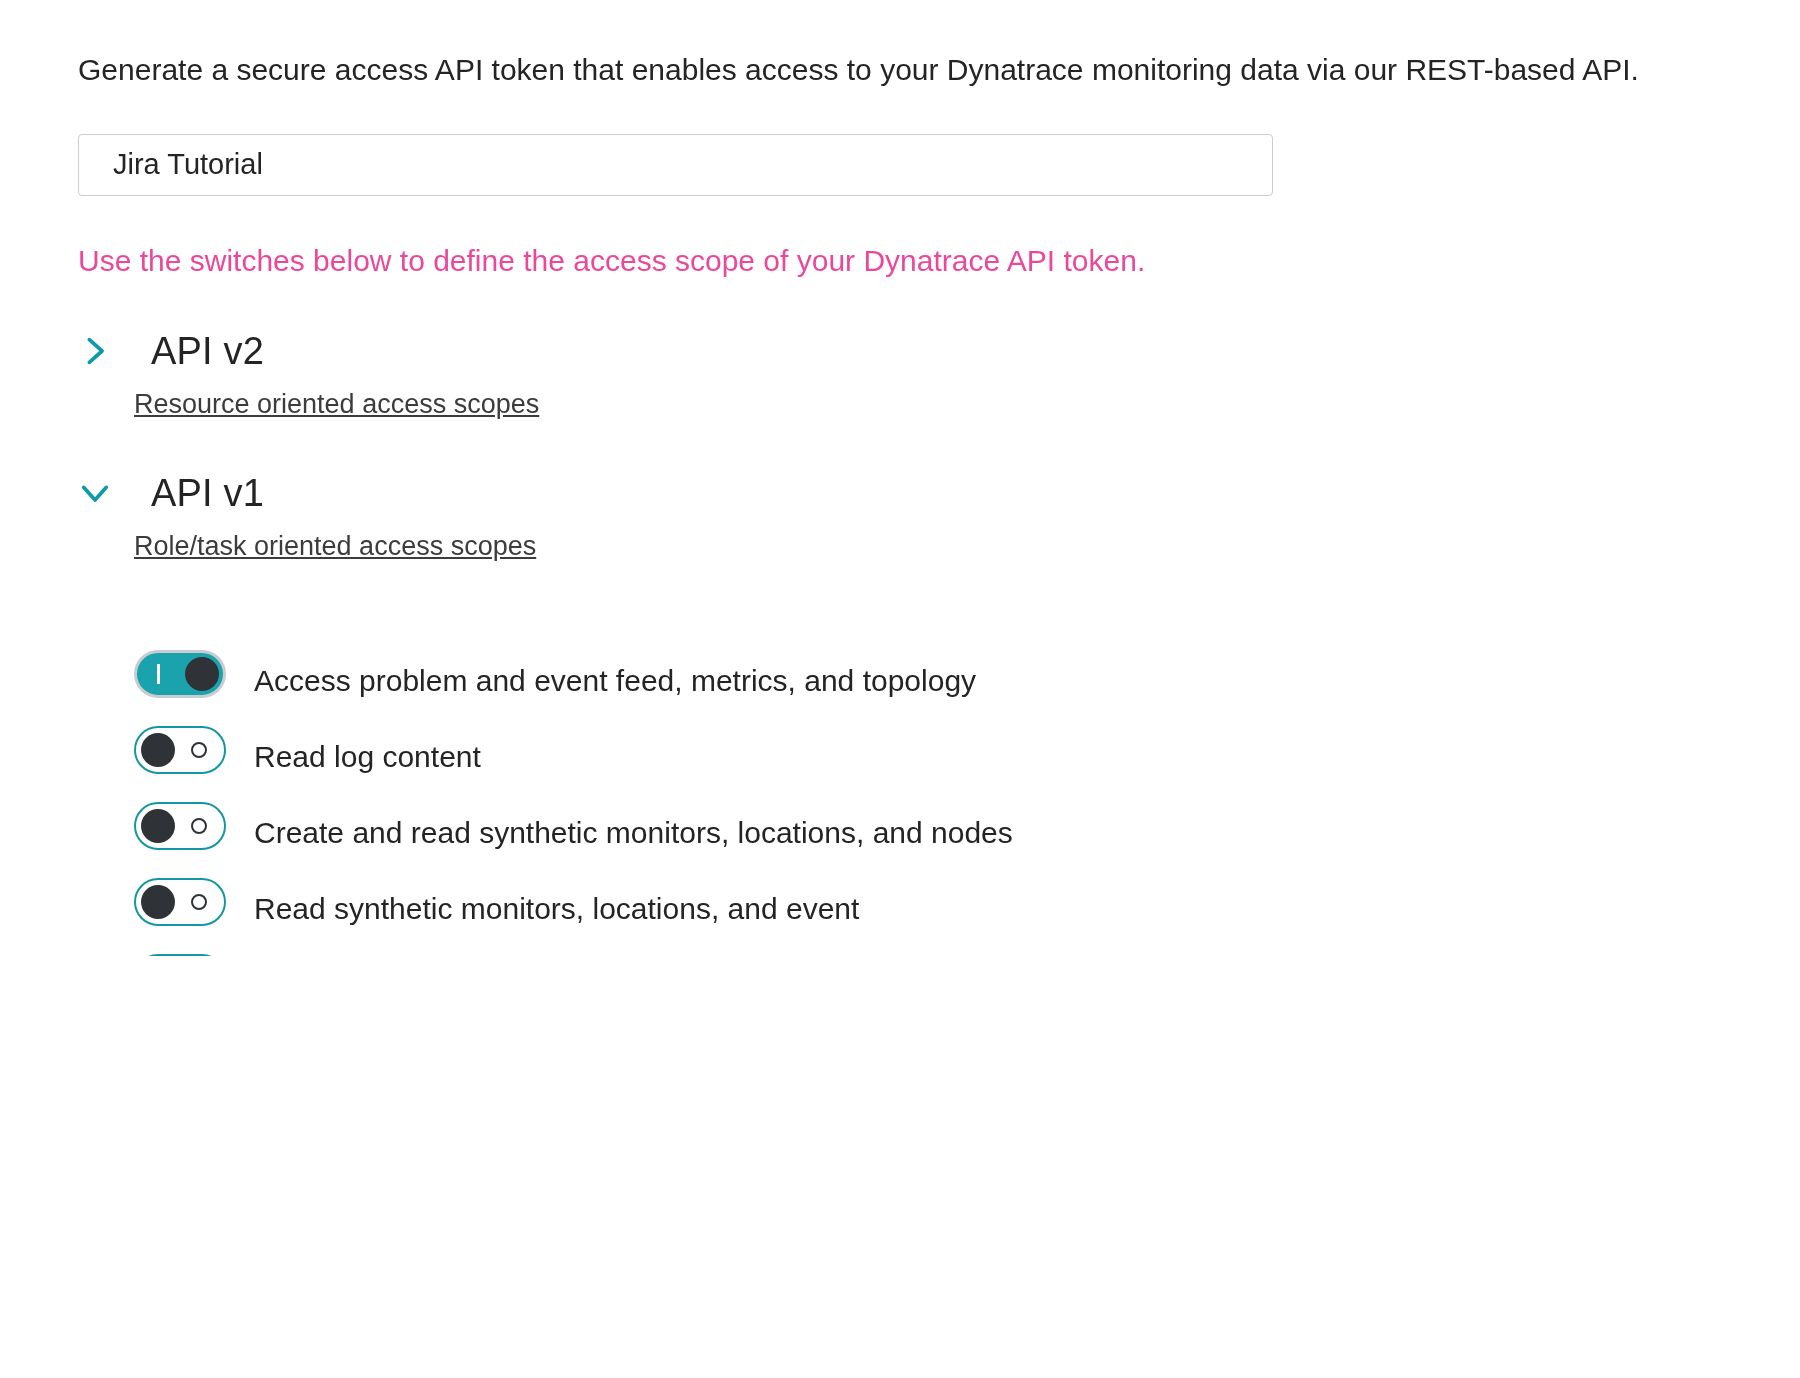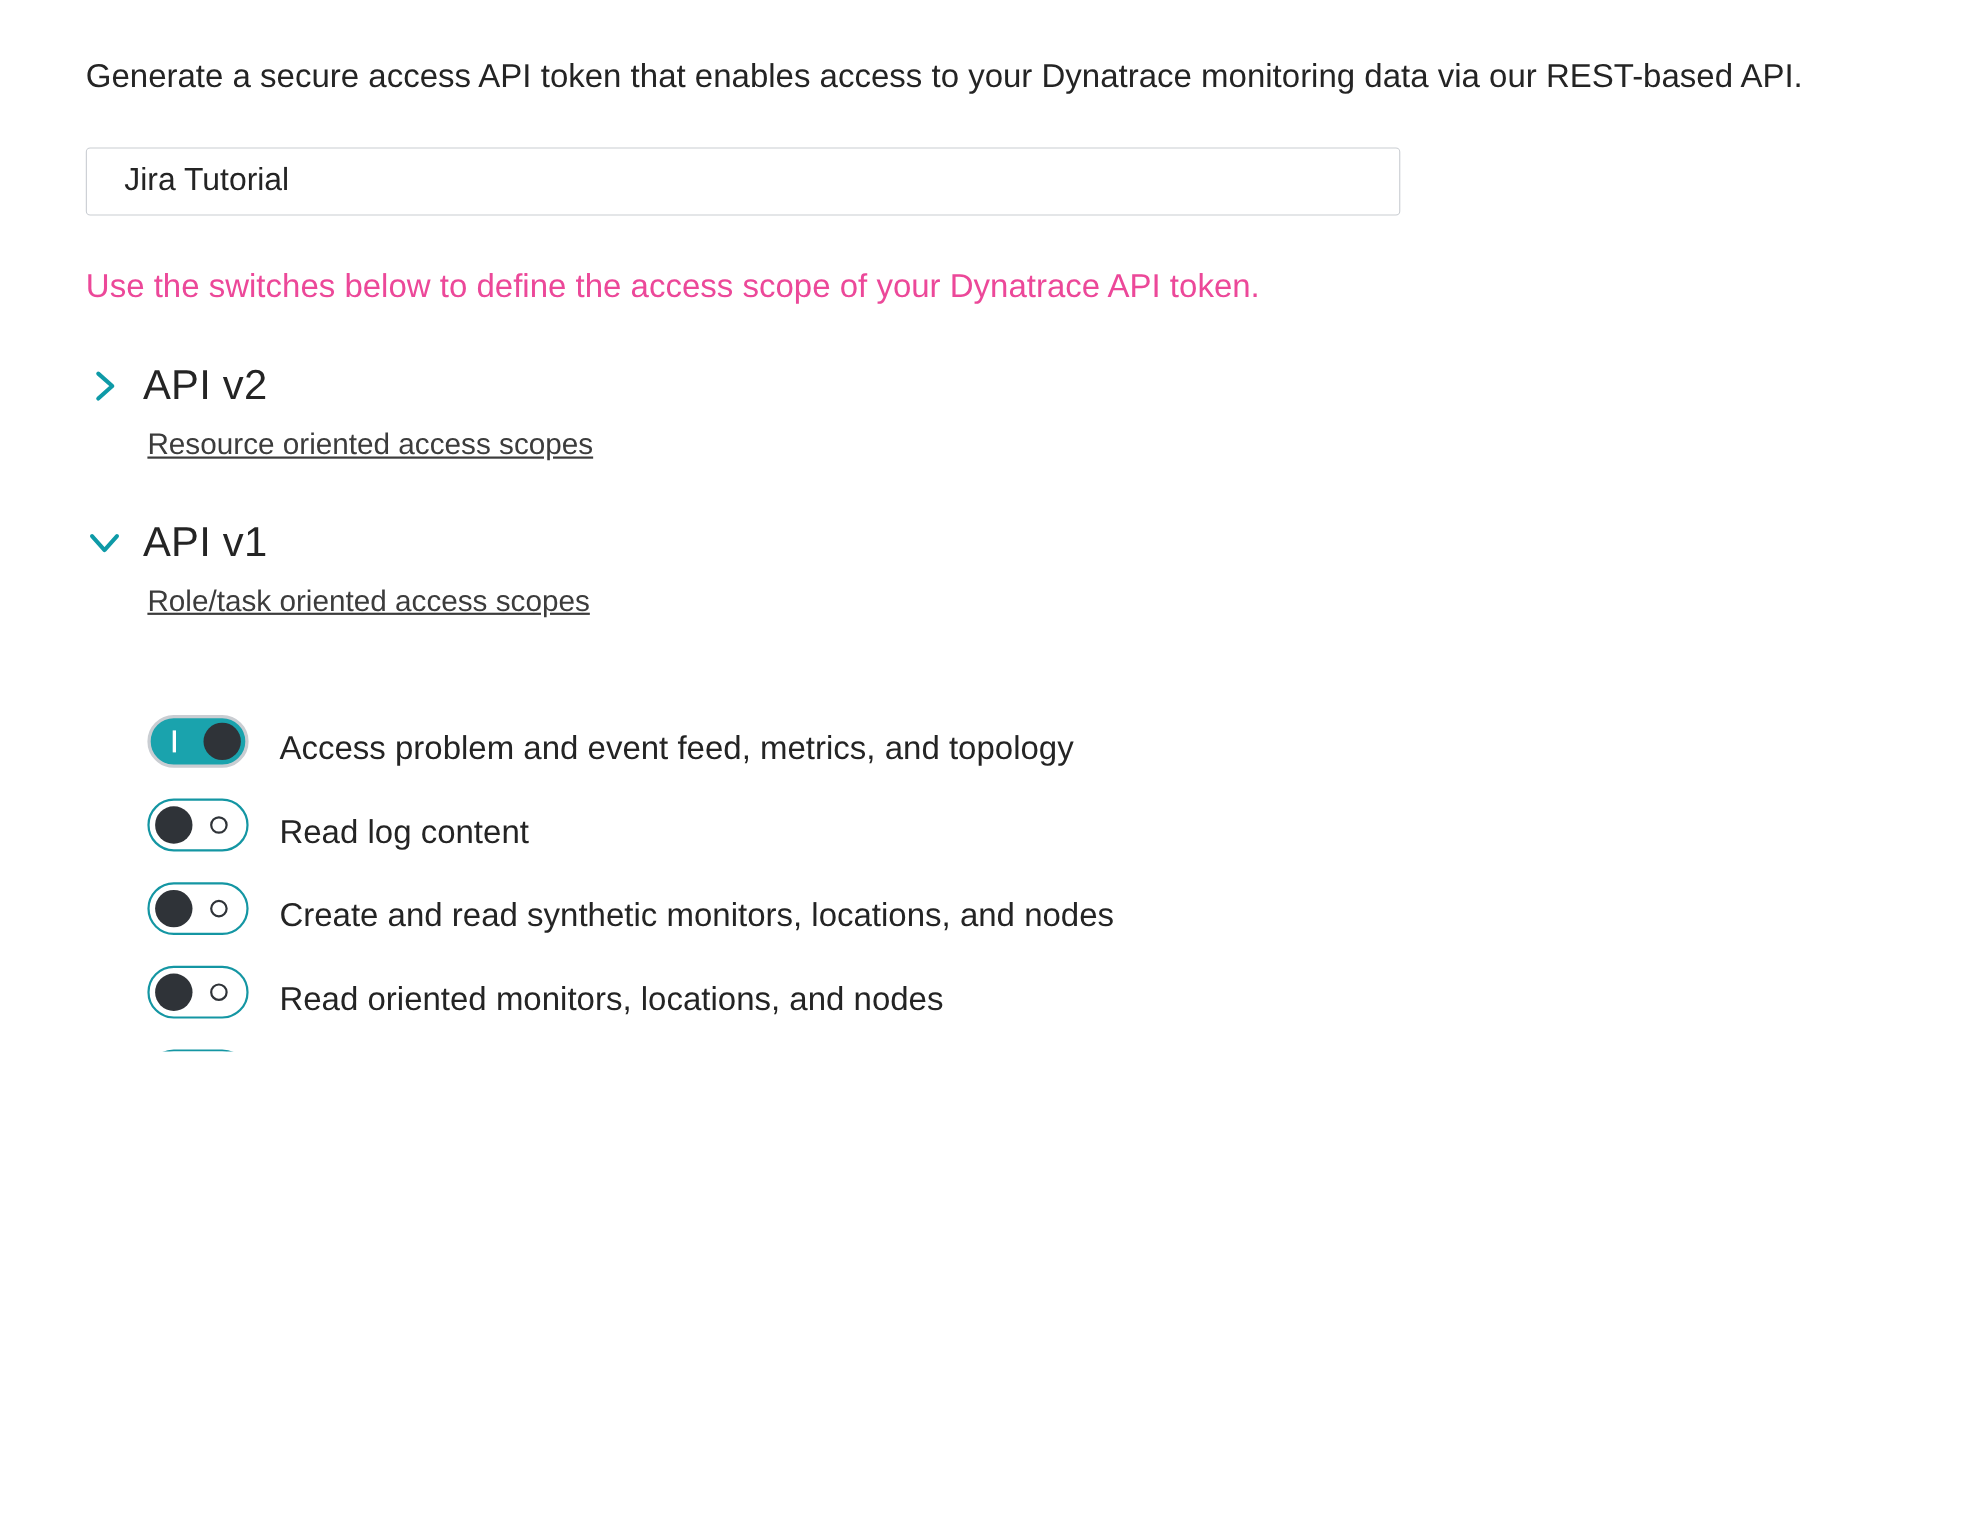--- a/index.html
+++ b/index.html
@@ -49,21 +49,21 @@
     margin-top: 48px;
     font-size: 30px;
     color: #ec4899;
   }
   .section {
     margin-top: 52px;
   }
   .section-header {
     display: flex;
     align-items: center;
-    gap: 18px;
+    gap: 39px;
     cursor: pointer;
   }
   .chevron {
     width: 34px;
     height: 34px;
     flex: 0 0 auto;
     display: block;
   }
   .section-title {
     font-size: 38px;
@@ -200,21 +200,21 @@
           <span class="mark"></span>
         </div>
         <span class="scope-label">Create and read synthetic monitors, locations, and nodes</span>
       </div>
 
       <div class="scope-row">
         <div class="toggle off">
           <span class="knob"></span>
           <span class="mark"></span>
         </div>
-        <span class="scope-label">Read oriented monitors, locations, and nodes</span>
+        <span class="scope-label">Read synthetic monitors, locations, and event</span>
       </div>
 
       <div class="clipped">
         <div class="scope-row">
           <div class="toggle off">
             <span class="knob"></span>
 
           </div>
           <span class="scope-label">Read configuration</span>
         </div>

